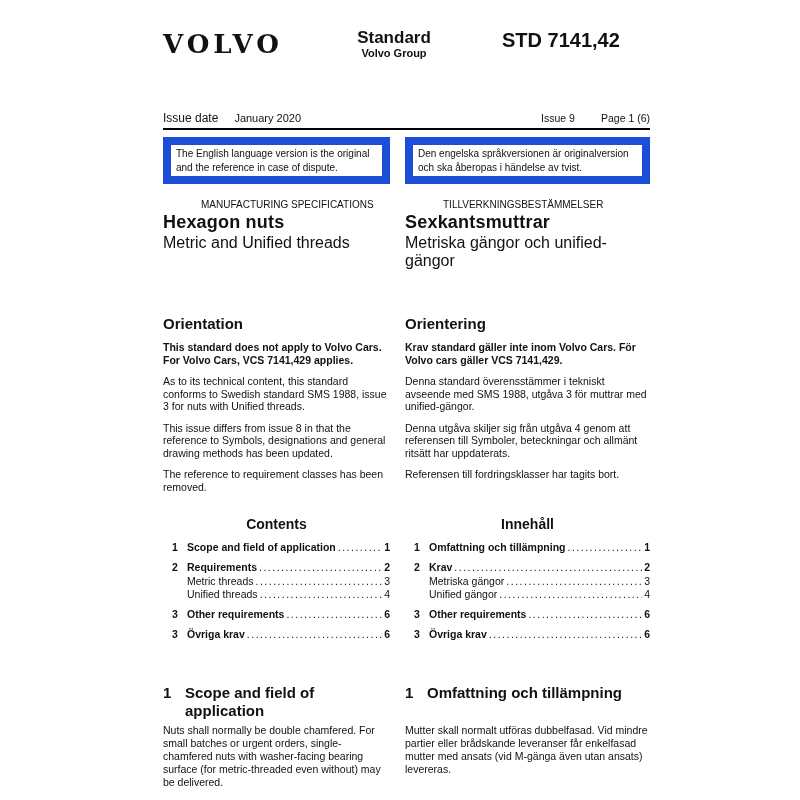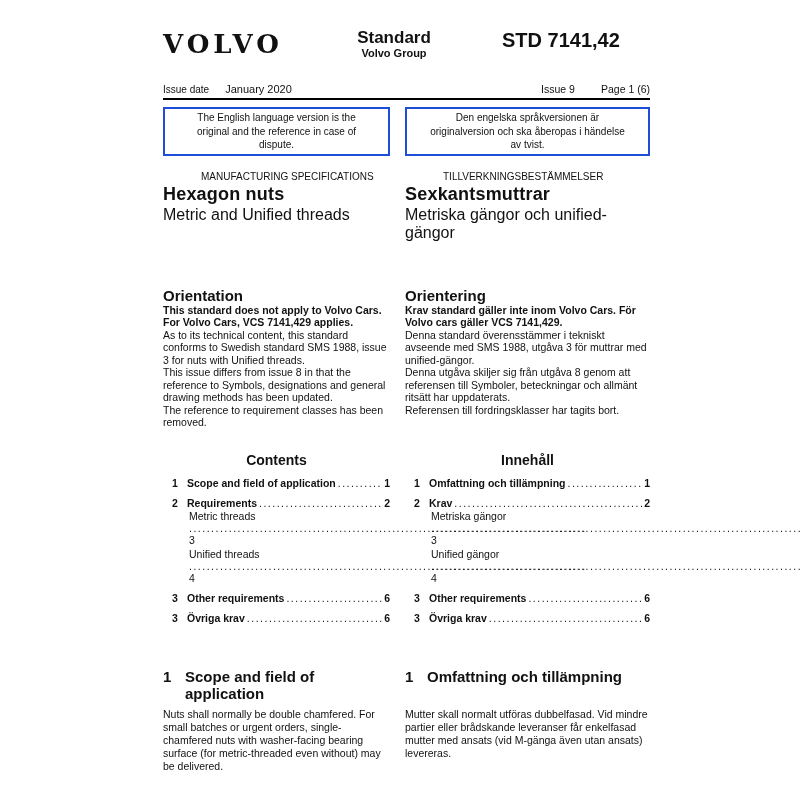--- a/index.html
+++ b/index.html
@@ -26,58 +26,57 @@
     padding-top:4px;
   }
   .hdr-center { width:90px; text-align:center; padding-top:4px; }
   .hdr-doctype { font-size:17px; font-weight:bold; line-height:1.05; white-space:nowrap; }
   .hdr-org { font-size:11px; font-weight:bold; white-space:nowrap; }
   .hdr-number {
     margin-left:auto; width:148px;
     font-size:20px; font-weight:bold; padding-top:4px; white-space:nowrap;
   }
   .issue-row { display:flex; align-items:baseline; margin-top:10px; }
-  .issue-date-label { font-size:10px; }
+  .issue-date-label { font-size:12px;margin-top:28px; }
   .issue-date { font-size:11px; margin-left:16px; }
   .issue-spacer { flex:1; }
   .issue-no { font-size:10.5px; }
   .page-no { font-size:10.5px; margin-left:26px; }
   .hdr-rule { border-bottom:2px solid #000; margin-top:3px; }
 
   
   .cols { display:grid; grid-template-columns:227px 245px; column-gap:15px; }
 
   
   .notice-band { margin-top:7px; }
   .notice-box {
-    border:2px solid #1d4ed8;
-    padding:2px 23px;
+    border:8px solid #1d4ed8;
+    padding:2px 5px;
     font-size:10px;
     line-height:13.5px;
     min-height:33px;
-    text-align:center;
   }
 
   
   .title-band { margin-top:15px; }
   .kicker { font-size:10px;margin-left:38px; }
   .doc-title { font-size:18px; font-weight:bold; margin-top:2px; letter-spacing:0.2px; }
   .doc-subtitle { font-size:16px; margin-top:1px; }
 
   
   .orient-band { margin-top:45px; }
   .h2 { font-size:15px; font-weight:bold; }
-  .para { font-size:10.5px; line-height:12.5px; }
+  .para { font-size:10.5px; line-height:12.5px; margin-top:9px; }
   .para.lead { font-weight:bold; }
 
   
   .toc-band { margin-top:23px;text-align:center; }
   .h3 { font-size:14px; font-weight:bold; margin-bottom:9px; }
   .toc-row { display:flex; align-items:baseline; font-size:10.5px; line-height:12px; margin-top:8px; }
-  .toc-row.sub { margin-top:1.5px; padding-left:24px; font-weight:normal;flex-direction:column; }
+  .toc-row.sub { margin-top:1.5px; padding-left:24px; font-weight:normal; }
   .toc-row.main { font-weight:bold; }
   .toc-num { width:24px; flex:none; }
   .toc-title { white-space:nowrap; }
   .toc-leader { flex:1; overflow:hidden; white-space:nowrap; margin:0 2px; }
   .toc-leader::before {
     content:"..........................................................................................";
     letter-spacing:1.5px; font-weight:normal; font-size:10.5px;
   }
   .toc-page { flex:none; }
 
@@ -133,21 +132,21 @@
       <div class="h2">Orientation</div>
       <div class="para lead">This standard does not apply to Volvo Cars. For Volvo Cars, VCS 7141,429 applies.</div>
       <div class="para">As to its technical content, this standard conforms to Swedish standard SMS 1988, issue 3 for nuts with Unified threads.</div>
       <div class="para">This issue differs from issue 8 in that the reference to Symbols, designations and general drawing methods has been updated.</div>
       <div class="para">The reference to requirement classes has been removed.</div>
     </div>
     <div>
       <div class="h2">Orientering</div>
       <div class="para lead">Krav standard gäller inte inom Volvo Cars. För Volvo cars gäller VCS 7141,429.</div>
       <div class="para">Denna standard överensstämmer i tekniskt avseende med SMS 1988, utgåva 3 för muttrar med unified-gängor.</div>
-      <div class="para">Denna utgåva skiljer sig från utgåva 8 genom att referensen till Symboler, beteckningar och allmänt ritsätt har uppdaterats.</div>
+      <div class="para">Denna utgåva skiljer sig från utgåva 4 genom att referensen till Symboler, beteckningar och allmänt ritsätt har uppdaterats.</div>
       <div class="para">Referensen till fordringsklasser har tagits bort.</div>
     </div>
   </div>
 
   <div class="cols toc-band">
     <div>
       <div class="h3">Contents</div>
       <div class="toc-row main">
         <span class="toc-num">1</span>
         <span class="toc-title">Scope and field of application</span>

